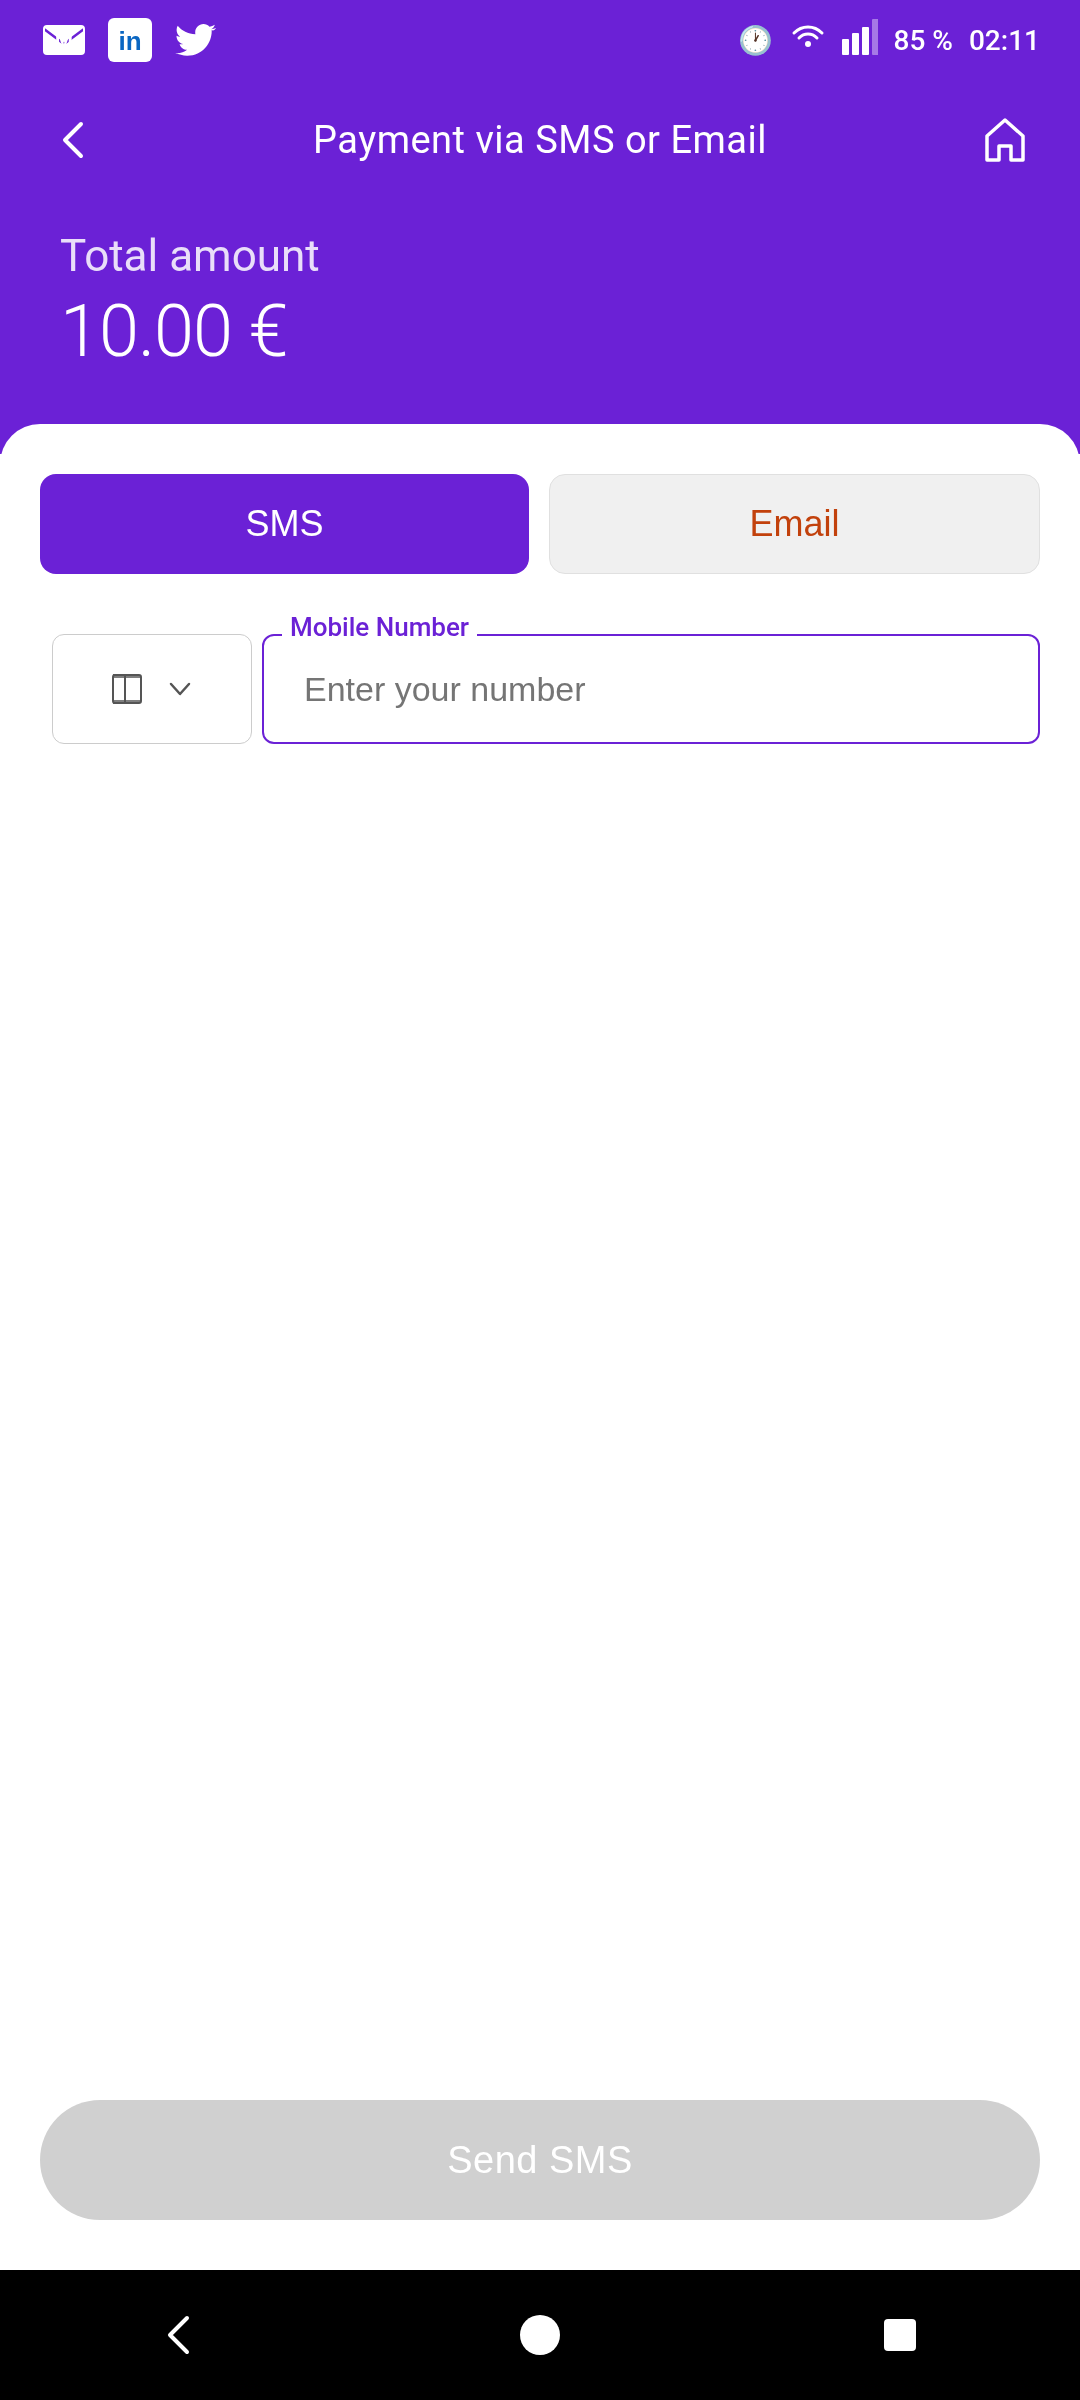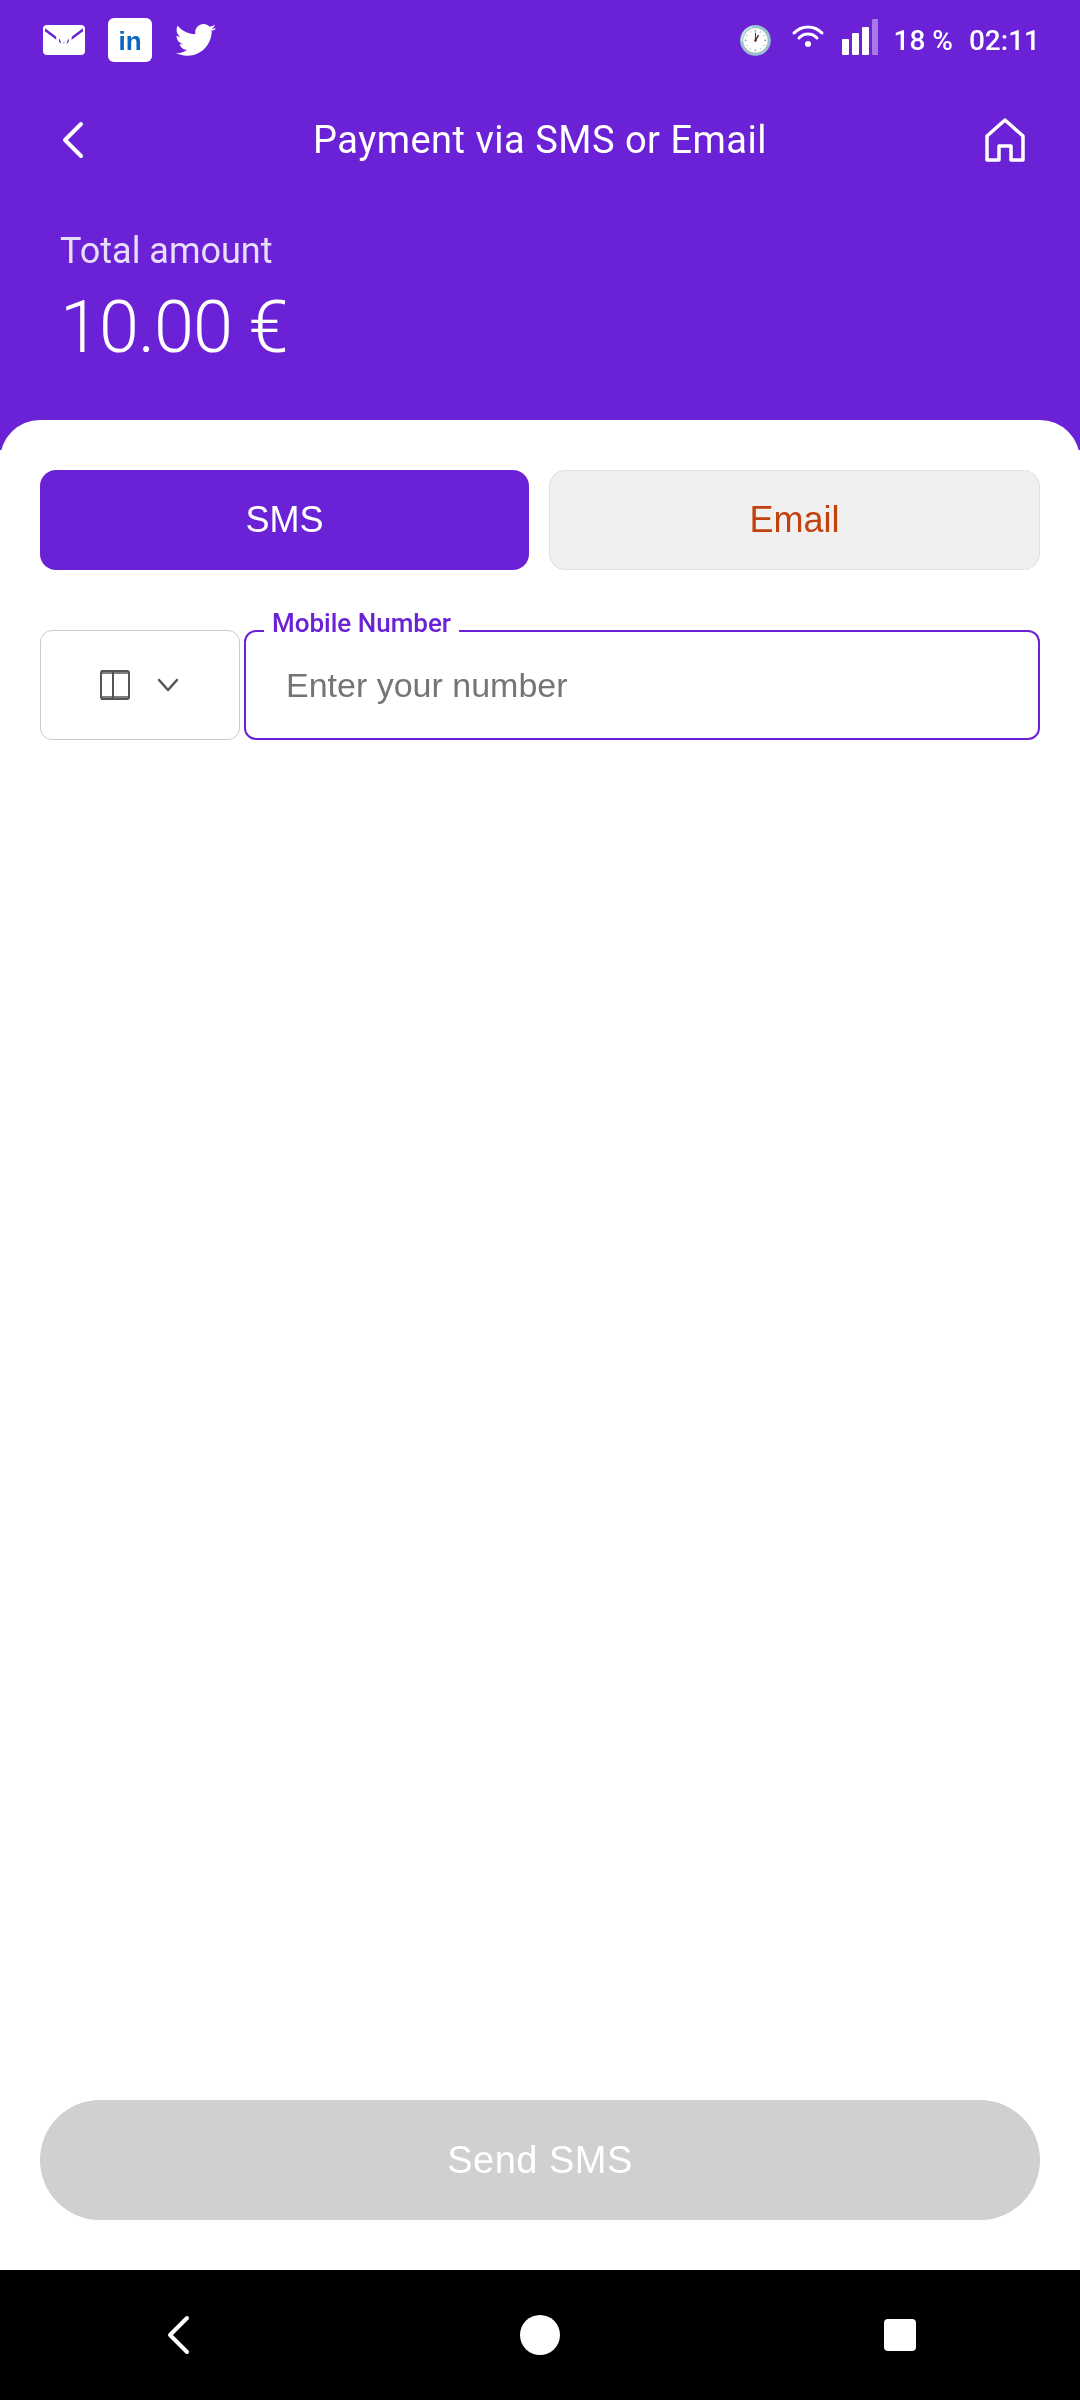--- a/index.html
+++ b/index.html
@@ -89,23 +89,23 @@
     }
 
     
     .amount-section {
       background: #6b21d6;
       padding: 30px 60px 80px 60px;
     }
 
     .amount-label {
       color: rgba(255, 255, 255, 0.85);
-      font-size: 36px;
+      font-size: 44px;
       font-weight: 400;
-      margin-bottom: 13px;
+      margin-bottom: 7px;
     }
 
     .amount-value {
       color: white;
       font-size: 72px;
       font-weight: 300;
       letter-spacing: -1px;
     }
 
     
@@ -147,22 +147,23 @@
 
     .tab-button.inactive {
       background: #f0f0f0;
       color: #c2410c;
       border: 1px solid #e0e0e0;
     }
 
     
     .phone-input-row {
       display: flex;
-      gap: 4px;
+      gap: 10px;
       align-items: stretch;
+      margin-left: 12px;
     }
 
     .country-selector {
       width: 200px;
       height: 110px;
       border: 1.5px solid #ccc;
       border-radius: 12px;
       display: flex;
       align-items: center;
       justify-content: center;
@@ -288,21 +289,21 @@
       </svg>
     </span>
     <span>
       <svg width="36" height="36" viewBox="0 0 36 36" fill="white">
         <rect x="0" y="20" width="7" height="16" rx="1"></rect>
         <rect x="10" y="14" width="7" height="22" rx="1"></rect>
         <rect x="20" y="8" width="7" height="28" rx="1"></rect>
         <rect x="30" y="0" width="7" height="36" rx="1" opacity="0.4"></rect>
       </svg>
     </span>
-    <span>18 %</span>
+    <span>85 %</span>
     <span>02:11</span>
   </div>
 </div>
 
 <div class="header">
   <div class="back-button">
     <svg width="52" height="52" viewBox="0 0 52 52" fill="none">
       <path d="M32 10 L16 26 L32 42" stroke="white" stroke-width="4" stroke-linecap="round" stroke-linejoin="round"></path>
     </svg>
   </div>

